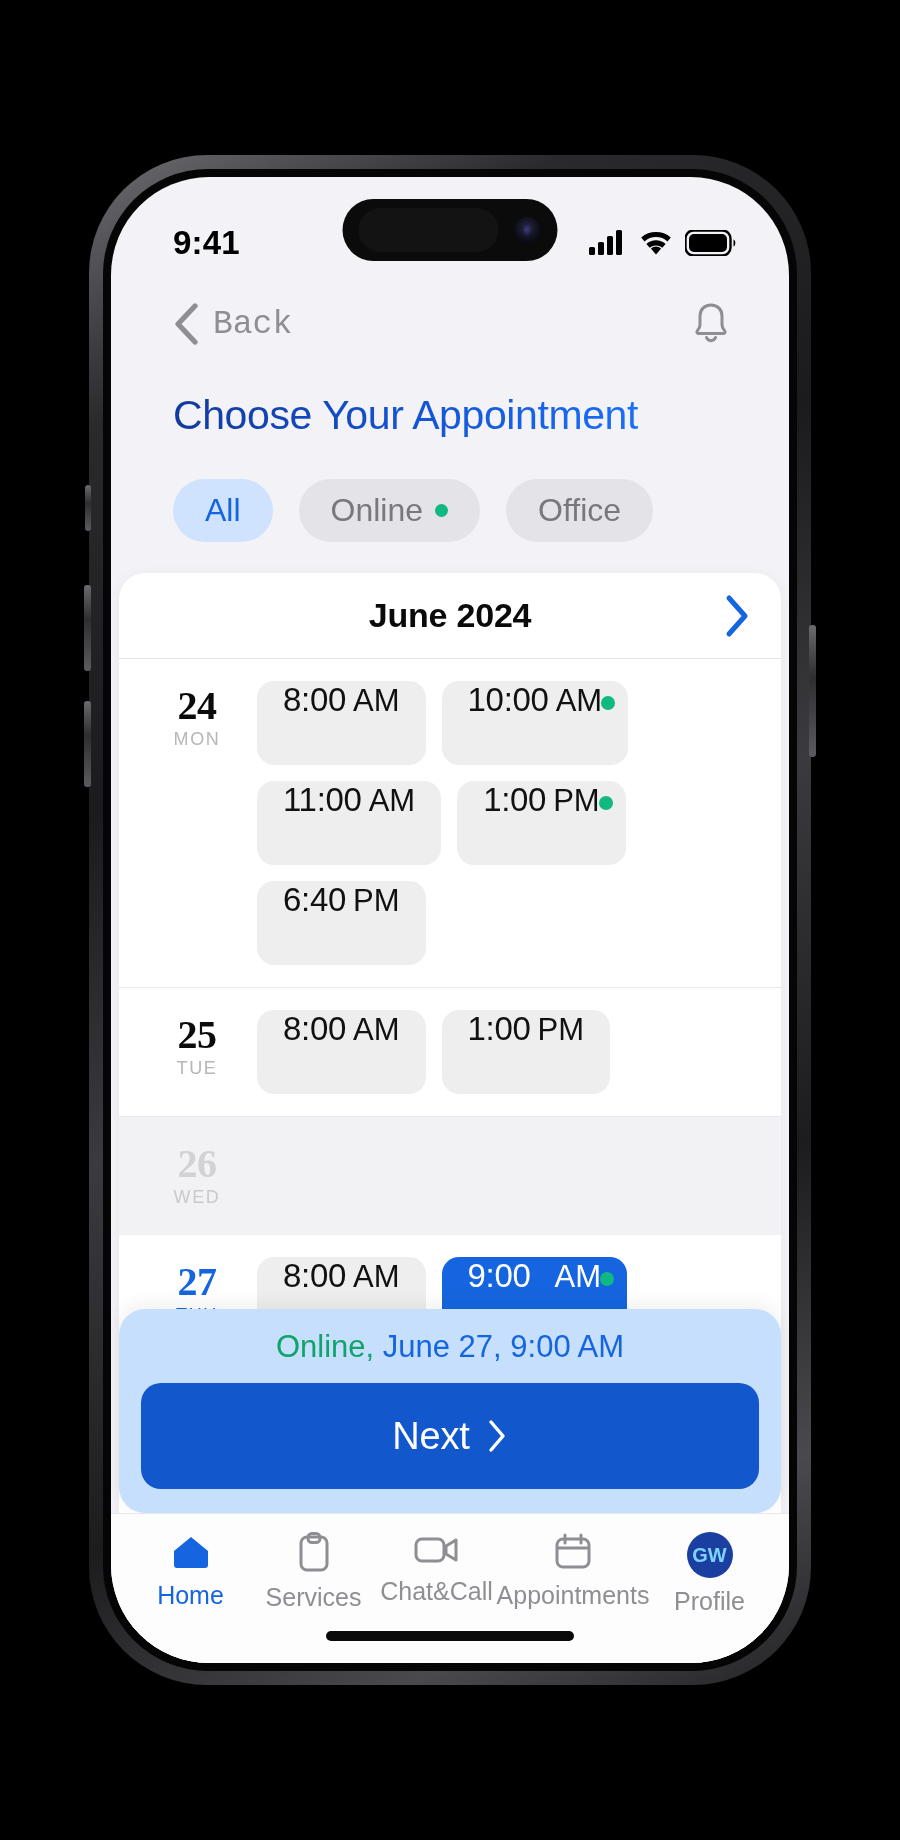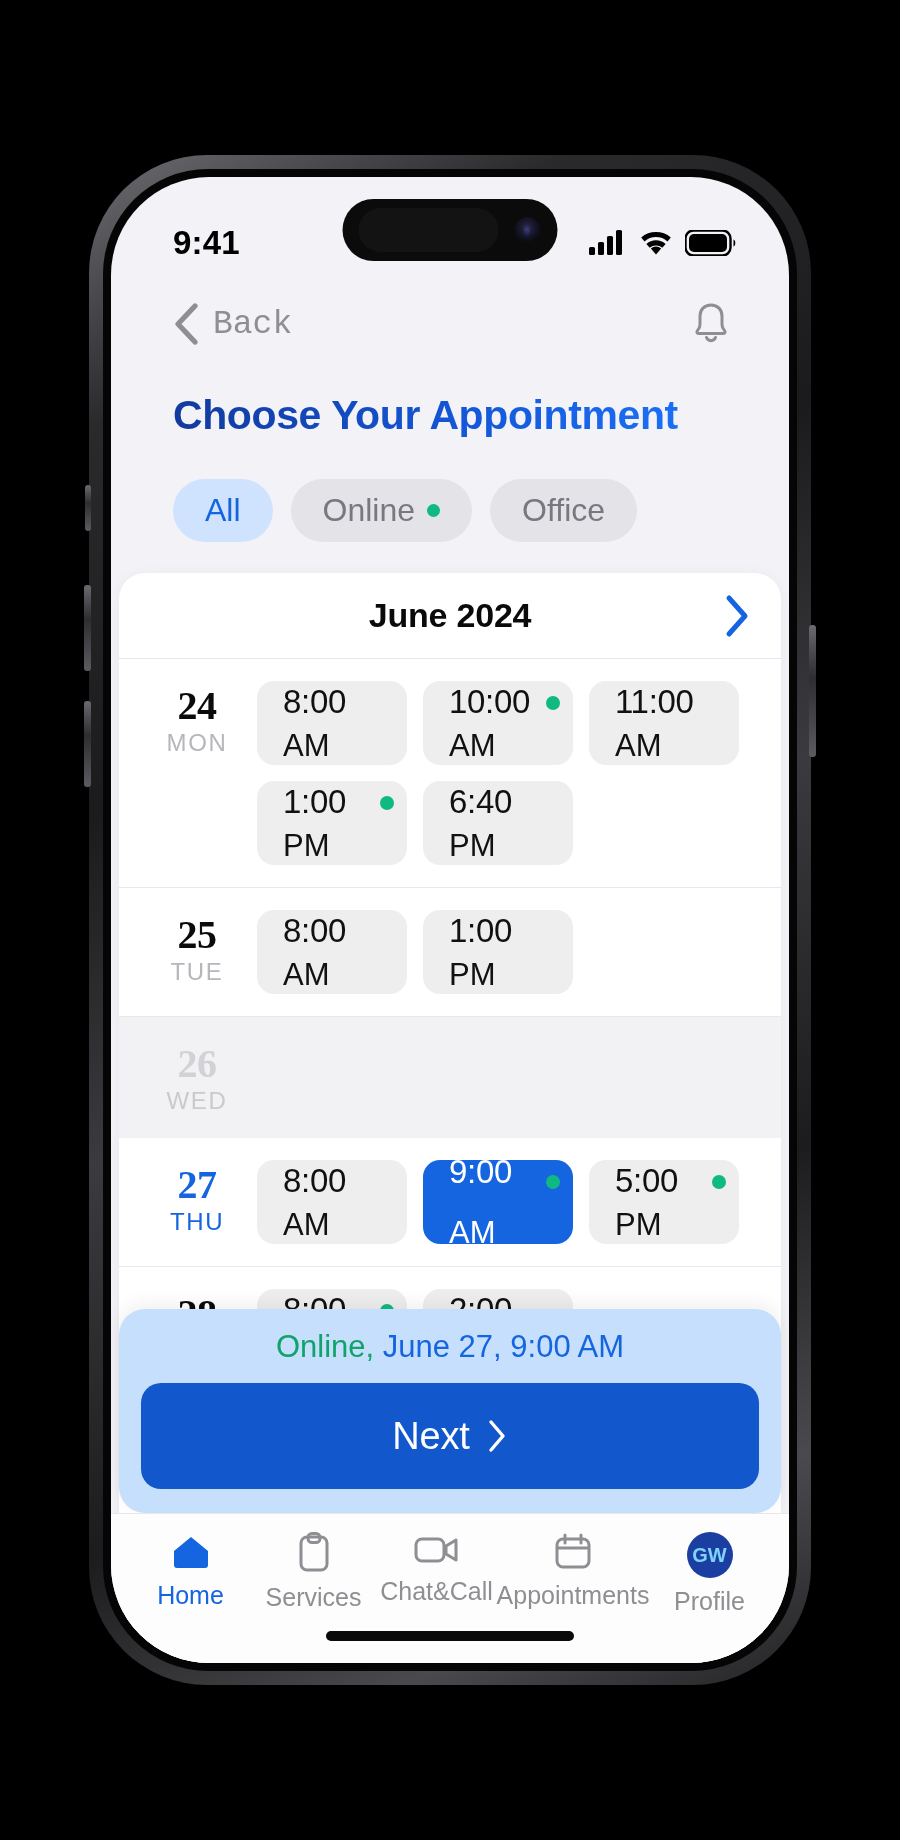--- a/index.html
+++ b/index.html
@@ -95,30 +95,30 @@
   }
   .back-btn { display: flex; align-items: center; gap: 14px; cursor: pointer; }
   .back-label { font-size: 33px; color: #8e8e93; font-family: Liberation Mono, monospace; }
 
   .page-title {
     flex: 0 0 96px;
     padding: 0 62px;
     display: flex; align-items: center;
   }
   .page-title span {
-    font-size: 41px; font-weight: 700; letter-spacing: -0.4px;
+    font-size: 41px; font-weight: 400; letter-spacing: -0.4px;
     background: linear-gradient(90deg, #123a9e 0%, #1457d8 58%, #1b6ff5 100%);
     -webkit-background-clip: text; background-clip: text;
     -webkit-text-fill-color: transparent; color: #14489f;
   }
 
   
   .chips {
     flex: 0 0 94px;
-    display: flex; align-items: center; gap: 18px;
+    display: flex; align-items: center; gap: 26px;
     padding: 0 62px;
   }
   .chip {
     height: 63px; padding: 0 32px;
     border-radius: 32px;
     background: #e3e3e8;
     display: flex; align-items: center; gap: 12px;
     font-size: 32px; color: #78787e;
     cursor: pointer;
   }
@@ -156,35 +156,34 @@
     border-bottom: 1px solid #e9e9ed;
     background: #fff;
   }
   .day-row.disabled { background: #f2f2f4; border-bottom: 1px solid transparent; min-height: 118px; }
   .day-col {
     width: 108px; flex: 0 0 108px;
     display: flex; flex-direction: column; align-items: center;
     padding-top: 4px;
   }
   .day-num { font-size: 40px; font-weight: 700; color: #0b0b0b; line-height: 1.05; letter-spacing: -0.5px; font-family: Liberation Serif, serif; }
-  .day-dow { font-size: 24px; color: #b6b6bb; letter-spacing: 1.6px; margin-top: 2px; }
+  .day-dow { font-size: 18px; color: #b6b6bb; letter-spacing: 1.6px; margin-top: 2px; }
   .day-row.selectedday .day-num, .day-row.selectedday .day-dow { color: #1565e0; }
   .day-row.disabled .day-num { color: #d2d2d6; }
   .day-row.disabled .day-dow { color: #c9c9ce; }
 
   .slots { flex: 1 1 auto; display: flex; flex-wrap: wrap; gap: 16px; }
   .slot {
     position: relative;
     height: 84px; min-width: 150px;
     padding: 0 26px;
     border-radius: 17px;
     background: #eeeeef;
     display: flex; align-items: baseline; justify-content: center; gap: 7px;
     cursor: pointer;
-    flex-direction: column;
   }
   .slot .t { font-size: 33px; color: #111; letter-spacing: -0.3px; }
   .slot .mer { font-size: 31px; color: #111; }
   .slot.selected { background: #1565e0; gap: 24px; }
   .slot.selected .t, .slot.selected .mer { color: #fff; }
   .slot .sdot {
     position: absolute; top: 15px; right: 13px;
     width: 14px; height: 14px; border-radius: 50%;
     background: #10b981;
   }

